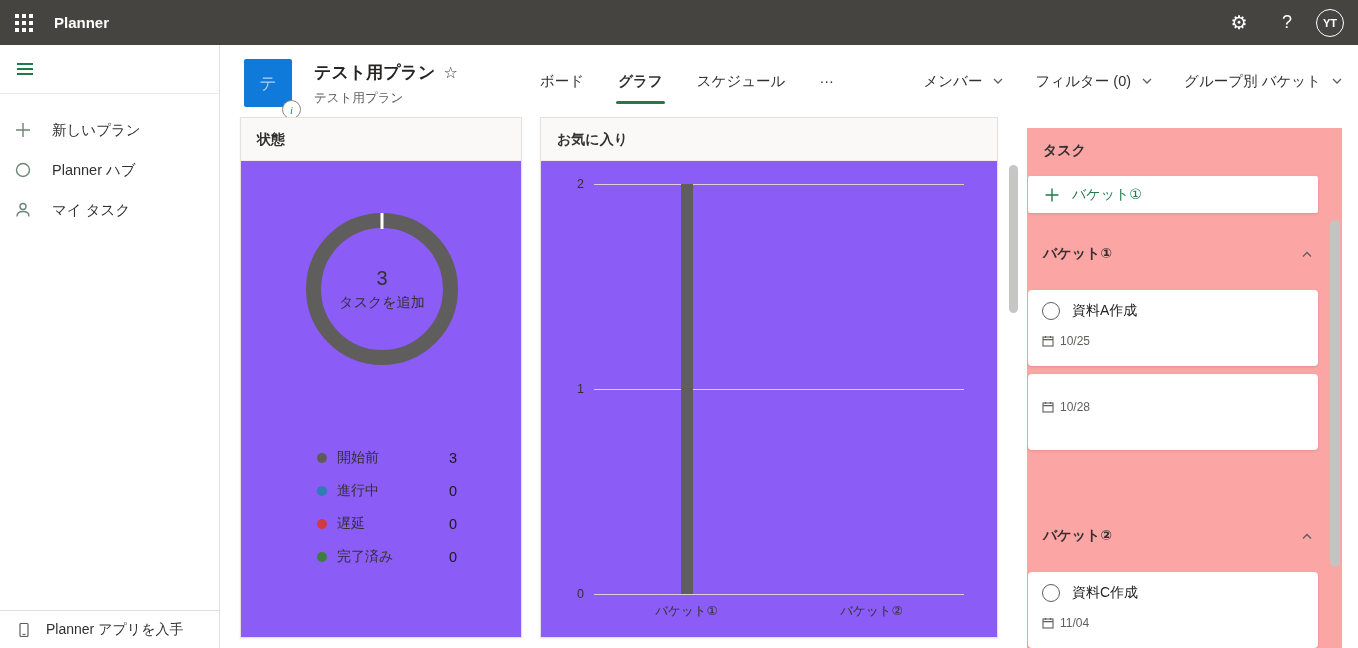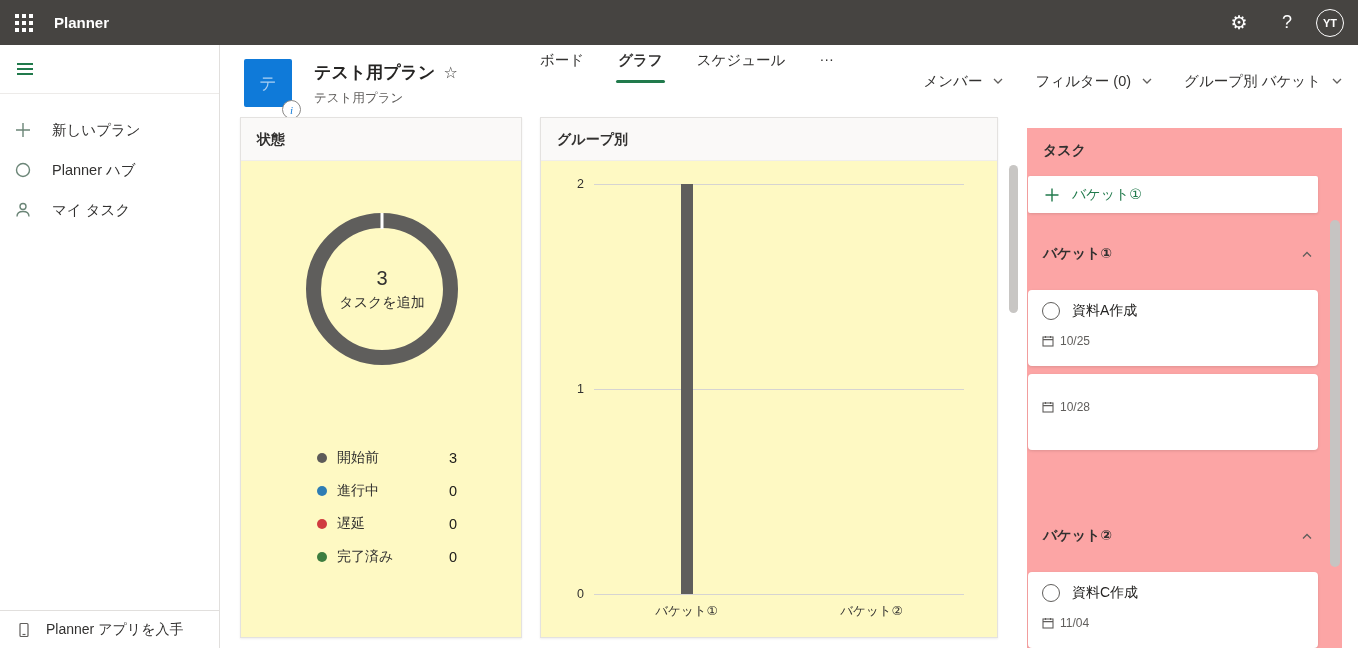--- a/index.html
+++ b/index.html
@@ -40,30 +40,30 @@
 
   
   .plan-header { position:relative; height:72px; }
   .plan-icon { position:absolute; left:24px; top:14px; width:48px; height:48px; background:#0f7ad9; border-radius:2px; color:#a9cff2; font-size:17px; display:flex; align-items:center; justify-content:center; }
   .info-badge { position:absolute; left:62px; top:55px; width:19px; height:19px; border-radius:50%; background:#fff; border:1px solid #8a8886; color:#0f7ad9; font-size:11px; font-style:italic; font-family:"Liberation Serif","DejaVu Serif",serif; display:flex; align-items:center; justify-content:center; cursor:pointer; }
   .plan-titles { position:absolute; left:94px; top:16px; }
   .plan-title-row { display:flex; align-items:center; gap:8px; }
   .plan-title { font-size:17px; font-weight:bold; color:#252423; }
   .fav-star { font-size:16px; color:#484745; cursor:pointer; }
   .plan-subtitle { font-size:12.5px; color:#605e5c; margin-top:6px; }
-  .tabs { position:absolute; left:318px; top:0; height:72px; display:flex; align-items:flex-start; gap:30px; }
+  .tabs { position:absolute; left:318px; top:0; height:72px; display:flex; align-items:center; gap:30px; }
   .tab { position:relative; font-size:14.5px; color:#323130; cursor:pointer; padding:6px 2px; }
   .tab .underline { display:none; }
   .tab.active { font-weight:bold; }
   .tab.active .underline { display:block; position:absolute; left:0; right:0; bottom:-7px; height:3px; background:#217a4c; border-radius:2px; }
   .view-controls { position:absolute; right:14px; top:0; height:72px; display:flex; align-items:center; gap:30px; }
   .vc { display:flex; align-items:center; gap:9px; font-size:14.5px; color:#323130; cursor:pointer; background:none; border:none; }
 
   
-  .card { position:absolute; background:#fef9c3; border:1px solid #e4e2e0; box-shadow:0 1px 2px rgba(0,0,0,.07); }
+  .card { position:absolute; background:#8b5cf6; border:1px solid #e4e2e0; box-shadow:0 1px 2px rgba(0,0,0,.07); }
   .card-header { height:43px; line-height:43px; background:#faf9f8; border-bottom:1px solid #f0eeec; padding-left:16px; font-size:14px; font-weight:bold; color:#323130; }
   .card-body { position:relative; }
 
   .status-card { left:20px; top:72px; width:282px; height:521px; }
   .donut-wrap { position:absolute; left:65px; top:52px; width:152px; height:152px; }
   .donut-ring { width:152px; height:152px; border:15px solid #5f5e5c; border-radius:50%; }
   .donut-notch { position:absolute; top:0; left:50%; transform:translateX(-50%); width:3px; height:16px; background:#fff; }
   .donut-center { position:absolute; inset:0; display:flex; flex-direction:column; align-items:center; justify-content:center; gap:4px; }
   .donut-value { font-size:20px; color:#323130; }
   .donut-label { font-size:14px; color:#323130; }
@@ -257,21 +257,21 @@
             <div class="legend-row">
               <span class="legend-dot" style="background: rgb(61, 125, 63);"></span>
               <span class="legend-lbl">完了済み</span>
               <span class="legend-val">0</span>
             </div>
           </div>
       </div>
     </section>
 
     <section class="card bucket-card">
-      <div class="card-header">グループ別</div>
+      <div class="card-header">お気に入り</div>
       <div class="card-body" id="bar-plot">
           <div class="gridline" style="left: 53px; top: 23px; width: 370px;"></div>
           <div class="ytick" style="left: 13px; top: 23px;">2</div>
           <div class="gridline" style="left: 53px; top: 228px; width: 370px;"></div>
           <div class="ytick" style="left: 13px; top: 228px;">1</div>
           <div class="gridline" style="left: 53px; top: 433px; width: 370px;"></div>
           <div class="ytick" style="left: 13px; top: 433px;">0</div>
           <div class="bar" style="left: 139.5px; top: 23px; height: 410px; background: rgb(95, 94, 92);"></div>
           <div class="cat-label" style="left: 85.5px; top: 442px;">バケット①</div>
           <div class="cat-label" style="left: 270.5px; top: 442px;">バケット②</div>

